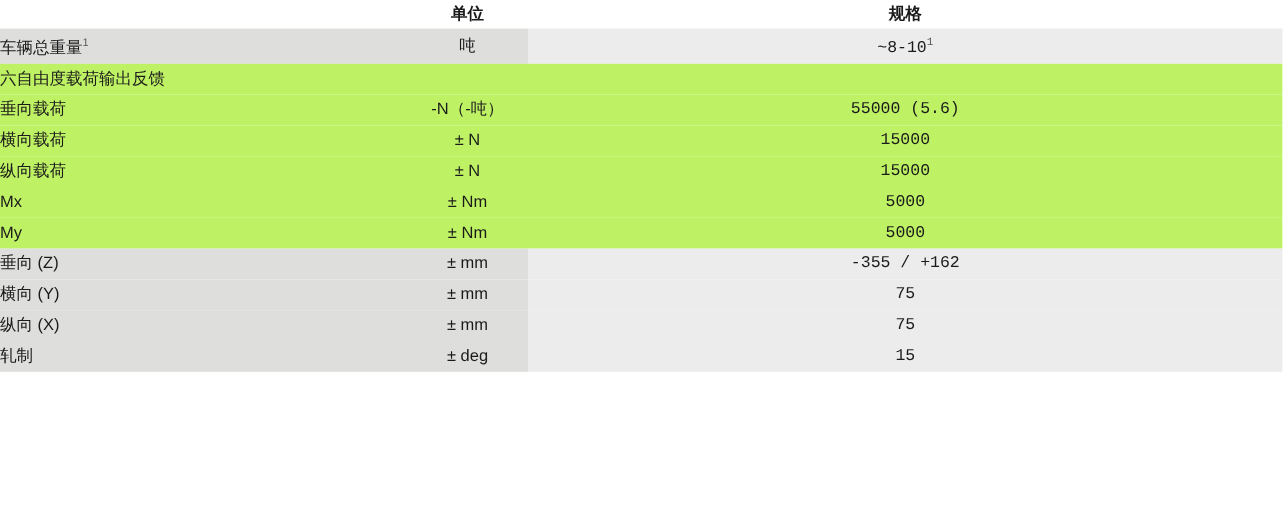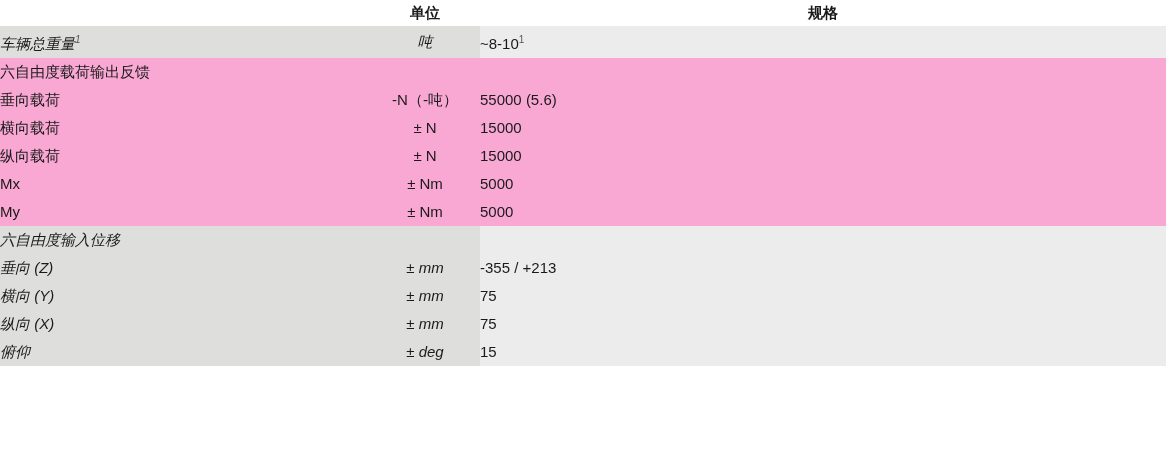--- a/index.html
+++ b/index.html
@@ -51,26 +51,27 @@
   }
   td.label-left {
     text-align: left;
     padding-left: 10px;
     font-weight: bold;
   }
   td.unit {
     text-align: center;
   }
   td.value {
-    text-align: left;
+    text-align: center;
+    font-family: Liberation Mono, monospace;
   }
 
   
-  .sh-gray    { background: #dededd; font-style: italic; }
-  .sh-white   { background: #f9a8d4; }
+  .sh-gray    { background: #dededd; }
+  .sh-white   { background: #bef264; }
   .sh-lite    { background: #ececec; }
 
   .sup {
     font-size: 10px;
     vertical-align: super;
     color: #555;
   }
 </style>
 </head>
 <body>
@@ -116,38 +117,33 @@
         <td class="label sh-white"><span>Mx</span></td>
         <td class="unit sh-white">± Nm</td>
         <td class="value sh-white"><span>5000</span></td>
       </tr>
       <tr>
         <td class="label sh-white"><span>My</span></td>
         <td class="unit sh-white">± Nm</td>
         <td class="value sh-white"><span>5000</span></td>
       </tr>
       <tr>
-        <td class="label-left sh-gray"><span>六自由度输入位移</span></td>
-        <td class="unit sh-gray"></td>
-        <td class="value sh-lite"><span></span></td>
-      </tr>
-      <tr>
         <td class="label sh-gray"><span>垂向 (Z)</span></td>
         <td class="unit sh-gray">± mm</td>
-        <td class="value sh-lite"><span>-355 / +213</span></td>
+        <td class="value sh-lite"><span>-355 / +162</span></td>
       </tr>
       <tr>
         <td class="label sh-gray"><span>横向 (Y)</span></td>
         <td class="unit sh-gray">± mm</td>
         <td class="value sh-lite"><span>75</span></td>
       </tr>
       <tr>
         <td class="label sh-gray"><span>纵向 (X)</span></td>
         <td class="unit sh-gray">± mm</td>
         <td class="value sh-lite"><span>75</span></td>
       </tr>
       <tr>
-        <td class="label sh-gray"><span>俯仰</span></td>
+        <td class="label sh-gray"><span>轧制</span></td>
         <td class="unit sh-gray">± deg</td>
         <td class="value sh-lite"><span>15</span></td>
       </tr>
     </tbody>
 </table>
 
 </body></html>

